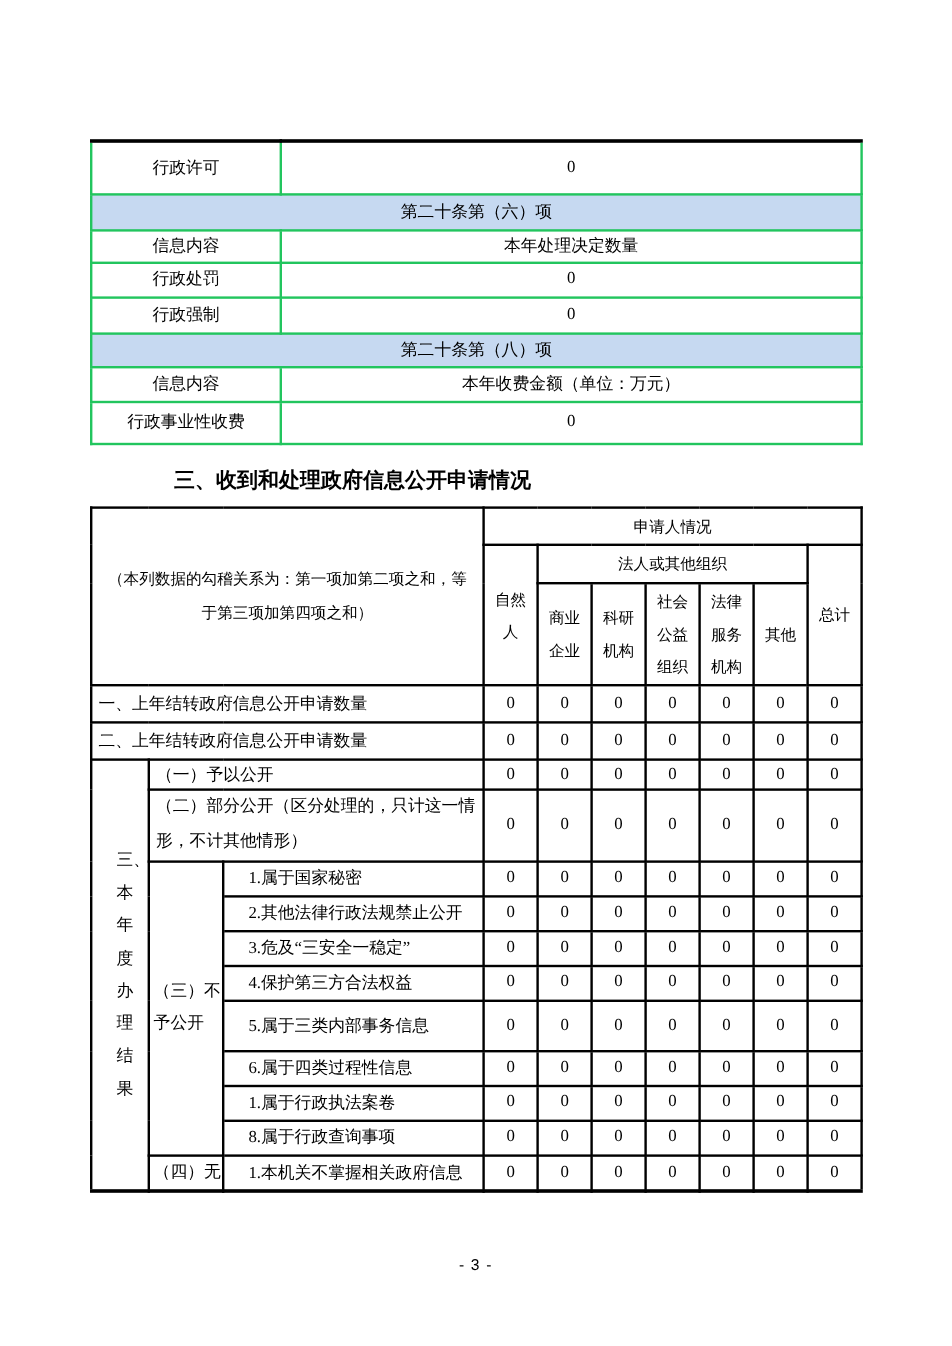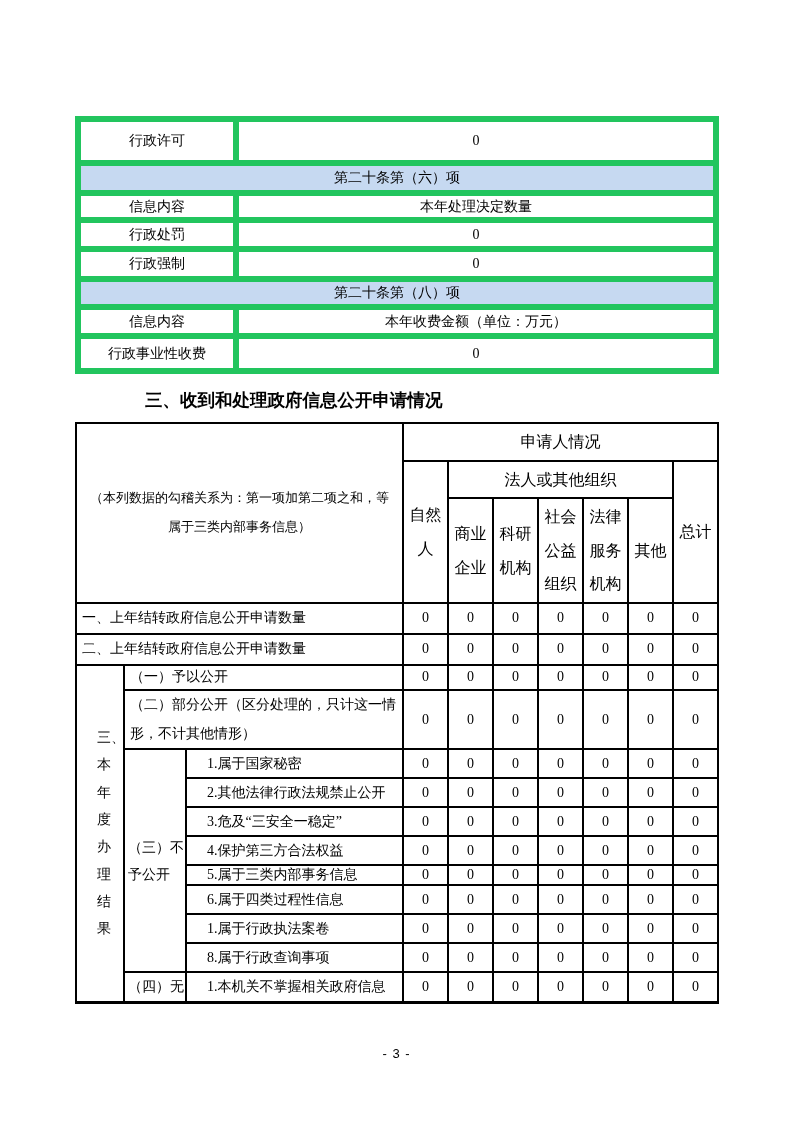--- a/index.html
+++ b/index.html
@@ -7,36 +7,36 @@
   body {
     width:793px; height:1122px; position:relative; overflow:hidden;
     font-family:"Liberation Serif", serif; color:#000;
   }
   .page { position:absolute; inset:0; background:#fff; }
   table { border-collapse:collapse; table-layout:fixed; }
   td { vertical-align:middle; }
 
   
   .t1 { position:absolute; left:75px; top:116px; width:644px; }
-  .t1 td { border:6px solid #22c55e; font-size:14px; text-align:center; }
+  .t1 td { border:2px solid #22c55e; font-size:14px; text-align:center; }
   .t1 { border-top:3px solid #000; }
   .t1 td.sec { background:var(--header-blue,#c6d9f1); }
 
   
   .heading {
     position:absolute; left:0; top:386px; width:100%;
     padding-left:145px; font-family:Liberation Sans, sans-serif;
     font-weight:bold; font-size:17.5px; line-height:1.6; color:#000;
   }
 
   
   .t2 { position:absolute; left:75px; top:422px; width:644px; border-bottom:3px solid #000; }
   .t2 td { border:2px solid #000; font-size:14px; }
   .t2 td.note { text-align:center; white-space:pre-line; line-height:2.2; font-size:13px; padding:2px 6px; }
-  .t2 td.h { text-align:center; white-space:pre-line; line-height:2.1; font-size:16px; padding:1px 0; }
+  .t2 td.h { text-align:center; white-space:pre-line; line-height:2.1; font-size:13px; padding:1px 0; }
   .t2 td.lbl { text-align:left; padding-left:5px; }
   .t2 td.wrap { white-space:pre-line; line-height:2.05; }
   .t2 td.grp { text-align:left; padding-left:3px; white-space:pre-line; line-height:1.95; }
   .t2 td.side { text-align:left; padding-left:20px; white-space:pre-line; line-height:1.95;border-radius:16px; }
   .t2 td.item { text-align:left; padding-left:20px; }
   .t2 td.v { text-align:center; }
 
   
   .footer {
     position:absolute; left:0; top:1046px; width:100%;
@@ -99,21 +99,21 @@
         <col>
         <col>
         <col>
         <col>
         <col>
         <col>
     </colgroup>
     <tbody>
       <tr style="height:28px">
         <td class="note" colspan="3" rowspan="3">（本列数据的勾稽关系为：第一项加第二项之和，等
-属于三类内部事务信息）</td>
+于第三项加第四项之和）</td>
         <td class="h" colspan="7">申请人情况</td>
       </tr>
       <tr style="height:30px">
         <td class="h" rowspan="2">自然
 人</td>
         <td class="h" colspan="5">法人或其他组织</td>
         <td class="h" rowspan="2">总计</td>
       </tr>
       <tr style="height:84px">
         <td class="h">商业
@@ -208,21 +208,21 @@
       <tr style="height:29px">
         <td class="item">4.保护第三方合法权益</td>
       <td class="v">0</td>
           <td class="v">0</td>
           <td class="v">0</td>
           <td class="v">0</td>
           <td class="v">0</td>
           <td class="v">0</td>
           <td class="v">0</td>
         </tr>
-      <tr style="height:20px">
+      <tr style="height:42px">
         <td class="item">5.属于三类内部事务信息</td>
       <td class="v">0</td>
           <td class="v">0</td>
           <td class="v">0</td>
           <td class="v">0</td>
           <td class="v">0</td>
           <td class="v">0</td>
           <td class="v">0</td>
         </tr>
       <tr style="height:29px">

